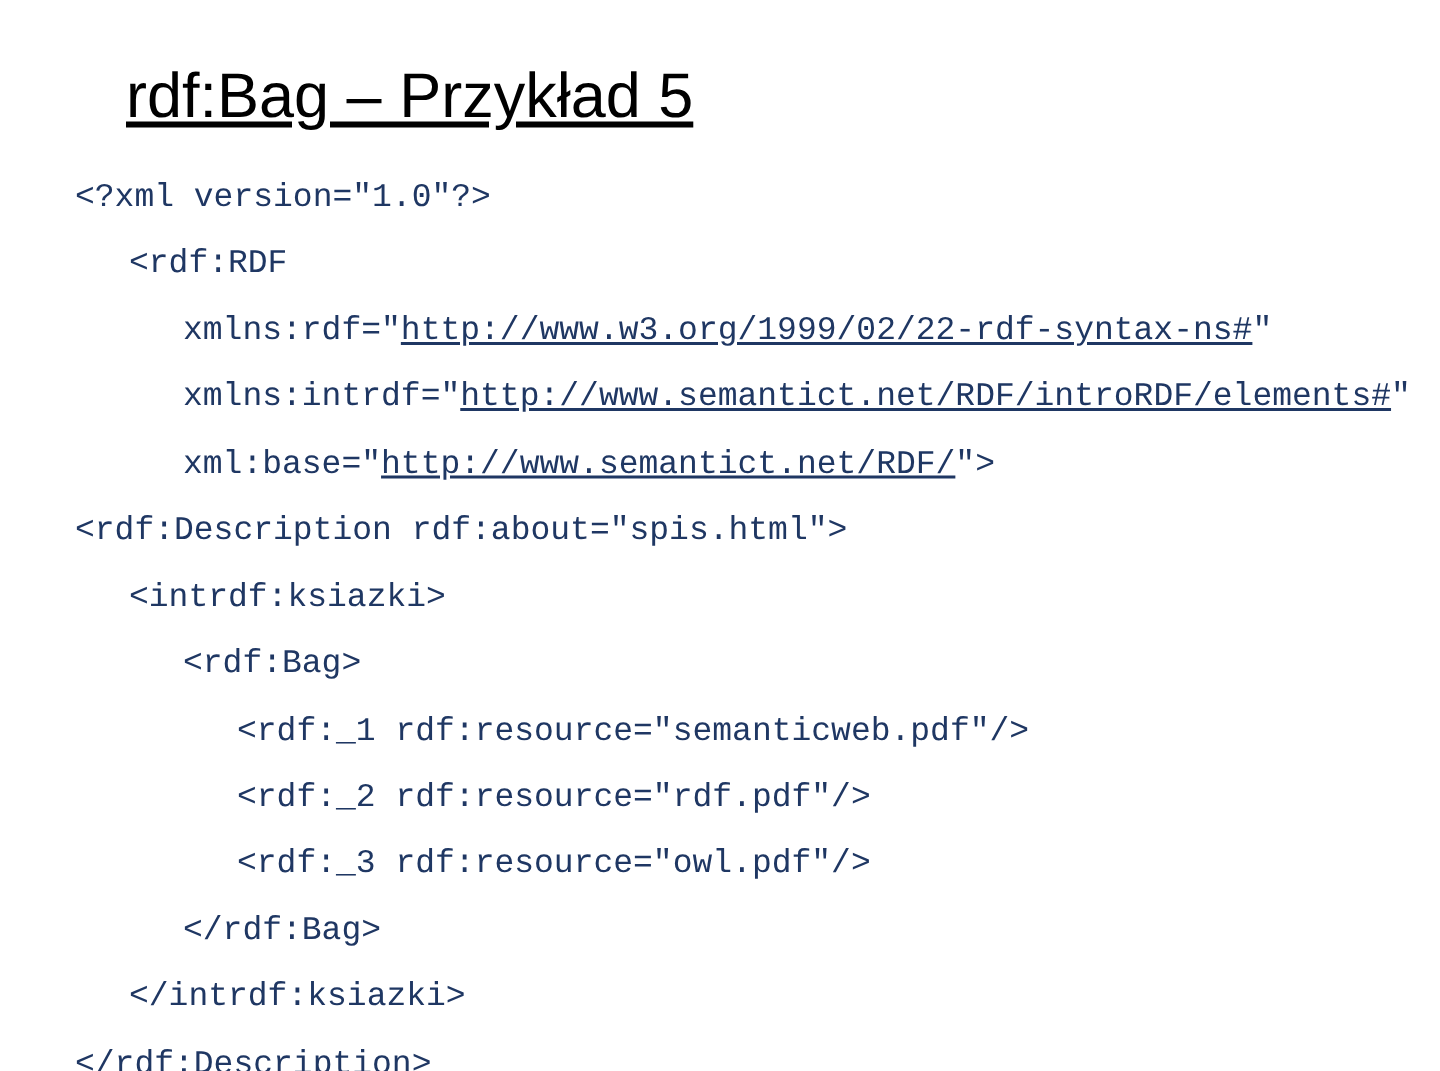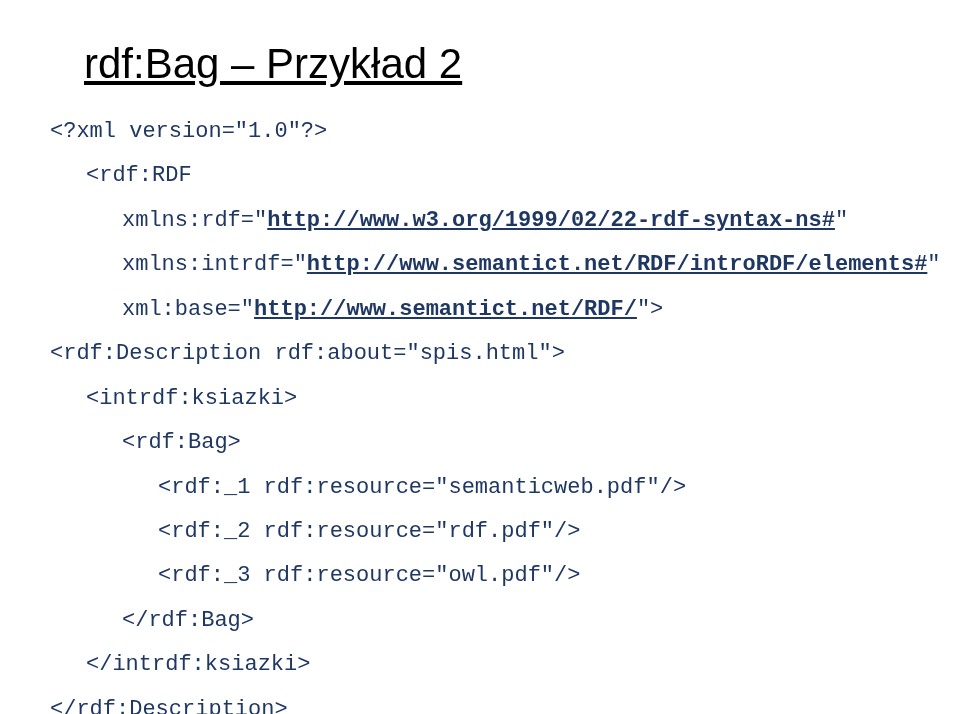--- a/index.html
+++ b/index.html
@@ -25,24 +25,23 @@
     }
     .code-block {
       font-size: 22px;
       line-height: 2.02;
       color: #1f3763;
       white-space: pre;
     }
     .code-block a {
       color: #1f3763;
       text-decoration: underline;
-      font-weight: bold;
     }
     .indent-1 { padding-left: 36px; font-family: Liberation Mono, monospace; }
     .indent-2 { padding-left: 72px; }
     .indent-3 { padding-left: 108px; }
   </style>
 </head>
 <body>
 
-<h1 class="title">rdf:Bag – Przykład 2</h1>
+<h1 class="title">rdf:Bag – Przykład 5</h1>
 
 <div class="code-block" id="code-container"><div>&lt;?xml version="1.0"?&gt;</div><div class="indent-1">&lt;rdf:RDF</div><div class="indent-2">xmlns:rdf="<a>http://www.w3.org/1999/02/22-rdf-syntax-ns#</a>"</div><div class="indent-2">xmlns:intrdf="<a>http://www.semantict.net/RDF/introRDF/elements#</a>"</div><div class="indent-2">xml:base="<a>http://www.semantict.net/RDF/</a>"&gt;</div><div>&lt;rdf:Description rdf:about="spis.html"&gt;</div><div class="indent-1">&lt;intrdf:ksiazki&gt;</div><div class="indent-2">&lt;rdf:Bag&gt;</div><div class="indent-3">&lt;rdf:_1 rdf:resource="semanticweb.pdf"/&gt;</div><div class="indent-3">&lt;rdf:_2 rdf:resource="rdf.pdf"/&gt;</div><div class="indent-3">&lt;rdf:_3 rdf:resource="owl.pdf"/&gt;</div><div class="indent-2">&lt;/rdf:Bag&gt;</div><div class="indent-1">&lt;/intrdf:ksiazki&gt;</div><div>&lt;/rdf:Description&gt;</div></div>
 
 </body></html>

